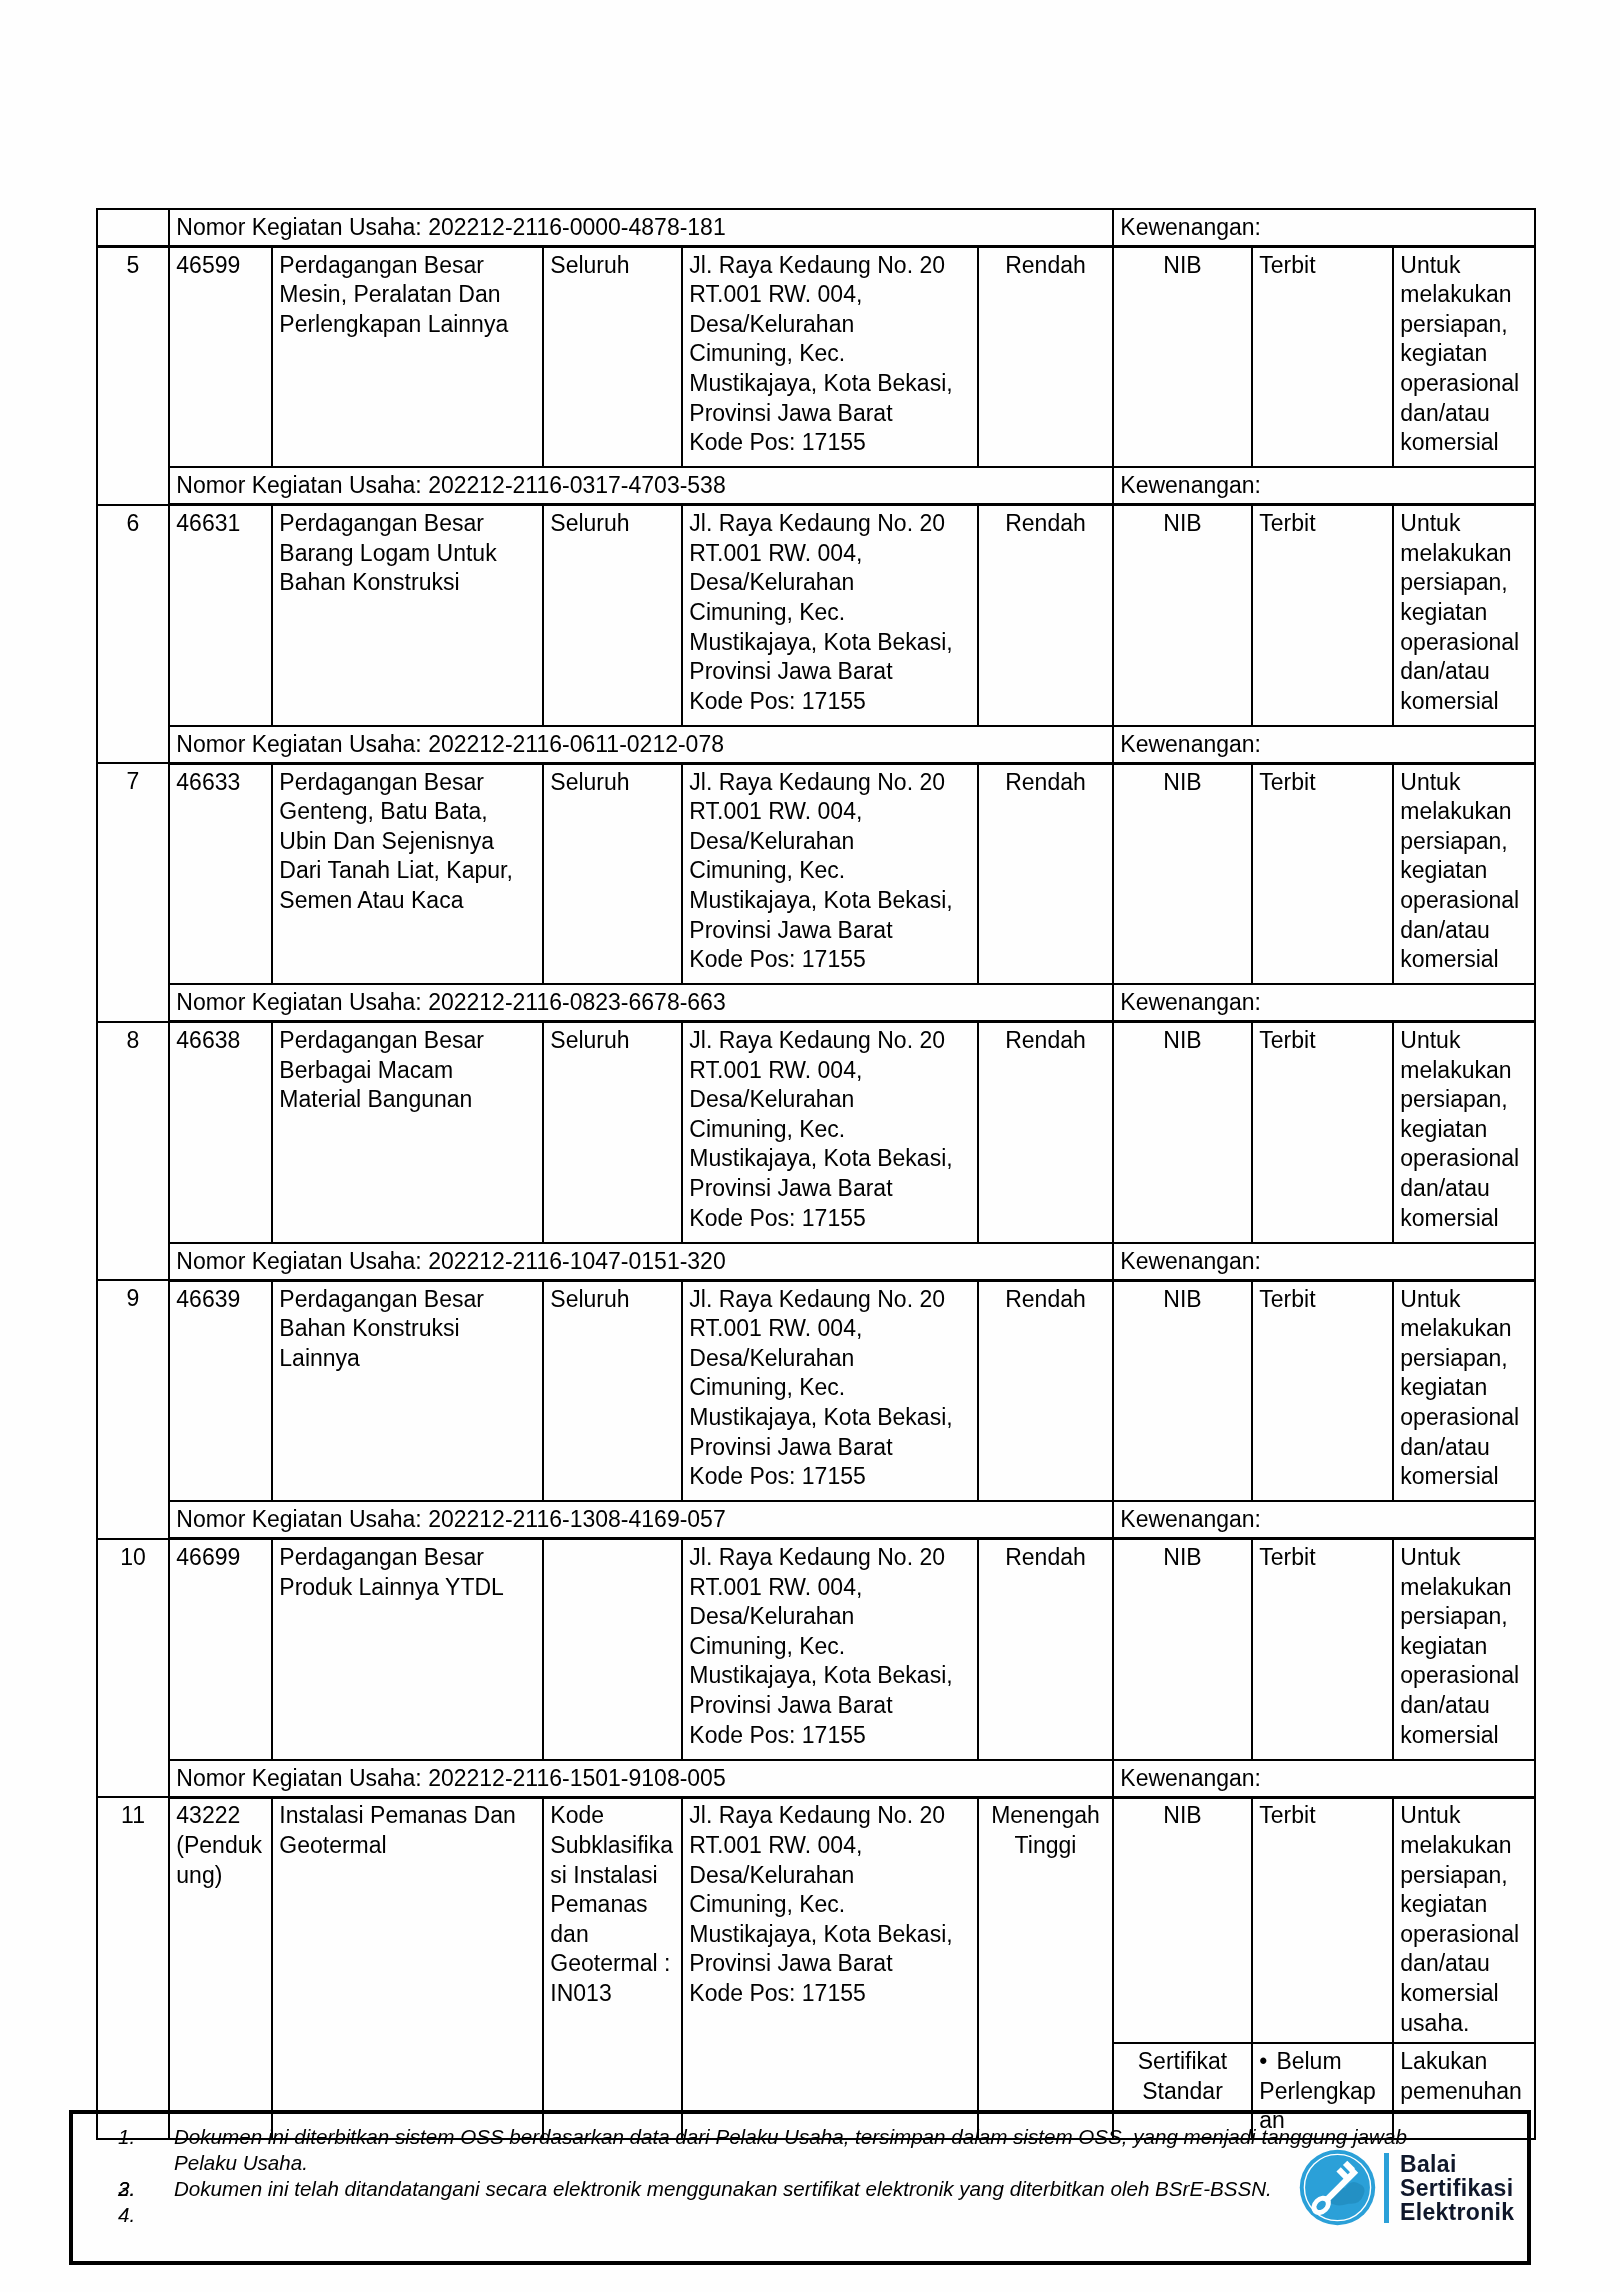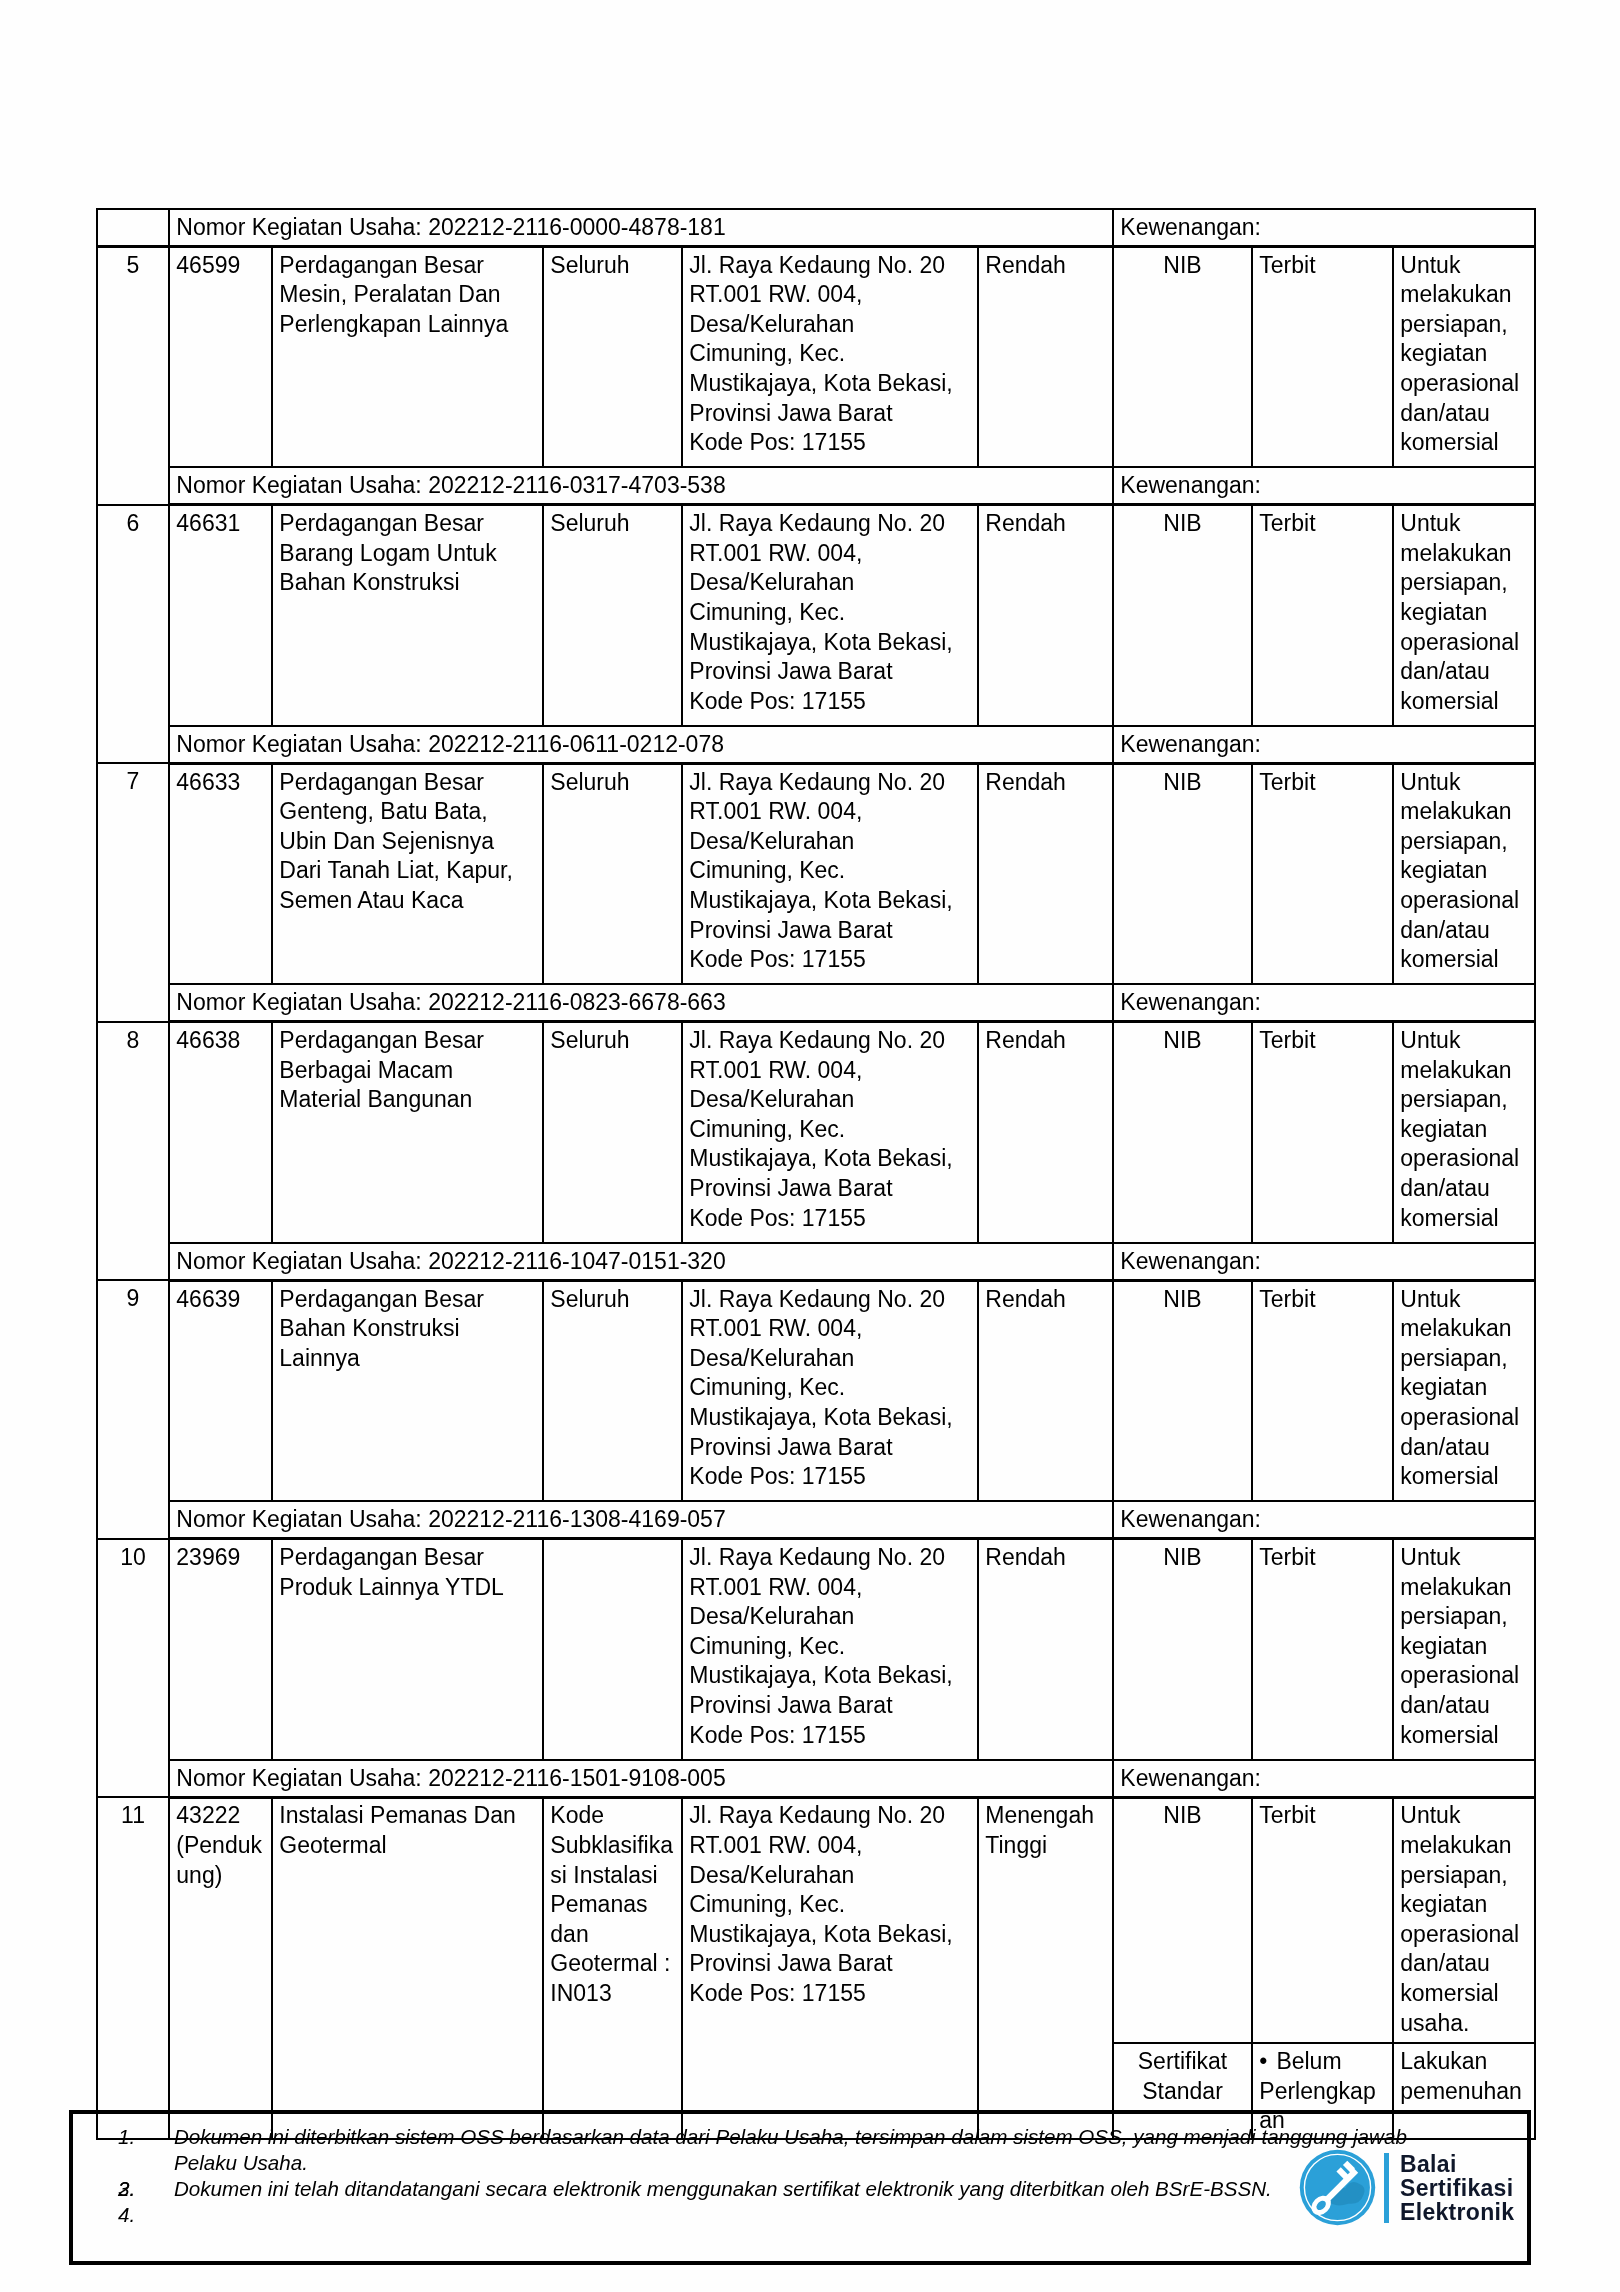--- a/index.html
+++ b/index.html
@@ -11,21 +11,21 @@
              border-collapse:collapse;table-layout:fixed;
              font-size:23px;line-height:29.6px;}
   .doc-table td{border:2.7px solid #000;vertical-align:top;padding:2.7px 6.3px;
                 overflow:hidden;overflow-wrap:break-word;}
   .r-nomor td{border-bottom-width:3.6px;}
   .r-nomor{height:36px;}
   .r-data{height:221px;}
   .r-main{height:246px;}
   .r-sub{height:86px;}
   .c-no{text-align:center;}
-  .c-risk{text-align:left;margin-top:24px;}
+  .c-risk{text-align:center;margin-top:24px;}
   .c-nib{text-align:center;}
   .pre{white-space:pre-line;}
   .blt{display:inline-block;margin-right:9px;}
   
   .footer{position:absolute;left:69px;top:2110px;width:1462px;height:155px;
           border:4.5px solid #000;box-sizing:border-box;
           font-style:italic;font-size:20.6px;line-height:26px;}
   .notes{padding-top:9.9px;}
   .note{position:relative;padding-left:101px;padding-right:9px;}
   .note .num{position:absolute;left:45px;font-style:italic;}
@@ -208,21 +208,21 @@
 dan/atau
 komersial</td>
       </tr>
       <tr class="r-nomor">
         <td colspan="5">Nomor Kegiatan Usaha: 202212-2116-1308-4169-057</td>
         <td colspan="3">Kewenangan:</td>
       </tr>
 
       <tr class="r-data">
         <td class="c-no" rowspan="2">10</td>
-        <td class="pre">23969</td>
+        <td class="pre">46699</td>
         <td class="pre">Perdagangan Besar
 Produk Lainnya YTDL</td>
         <td class="pre"></td>
         <td class="pre">Jl. Raya Kedaung No. 20
 RT.001 RW. 004,
 Desa/Kelurahan
 Cimuning, Kec.
 Mustikajaya, Kota Bekasi,
 Provinsi Jawa Barat
 Kode Pos: 17155</td>

